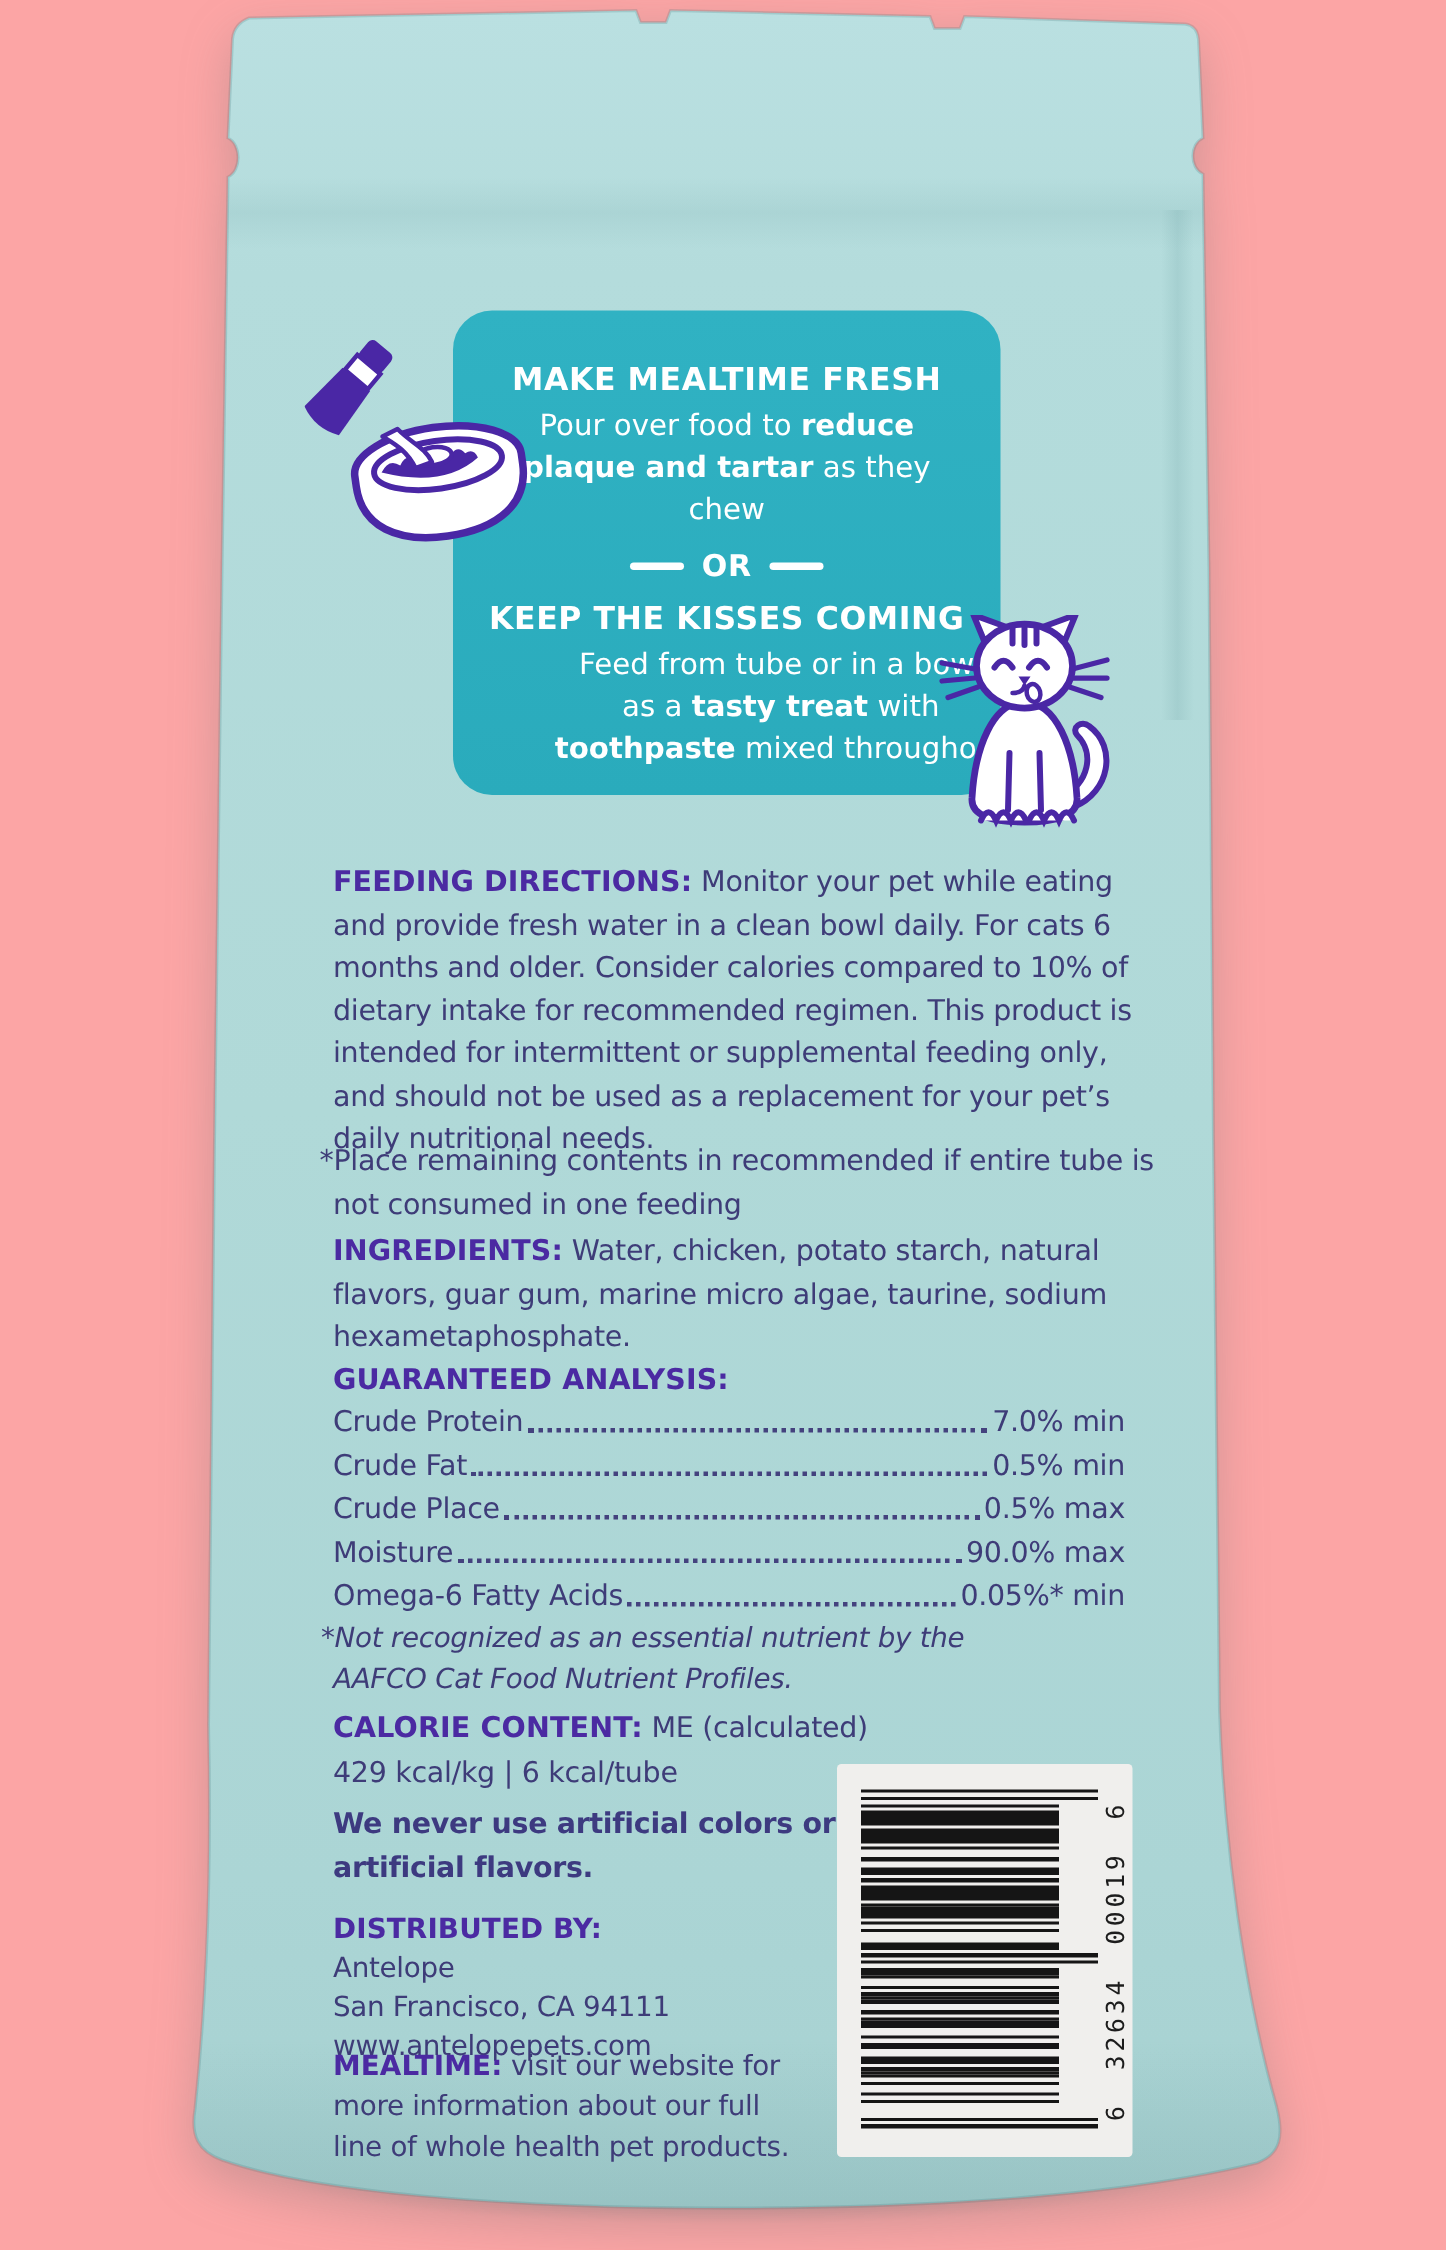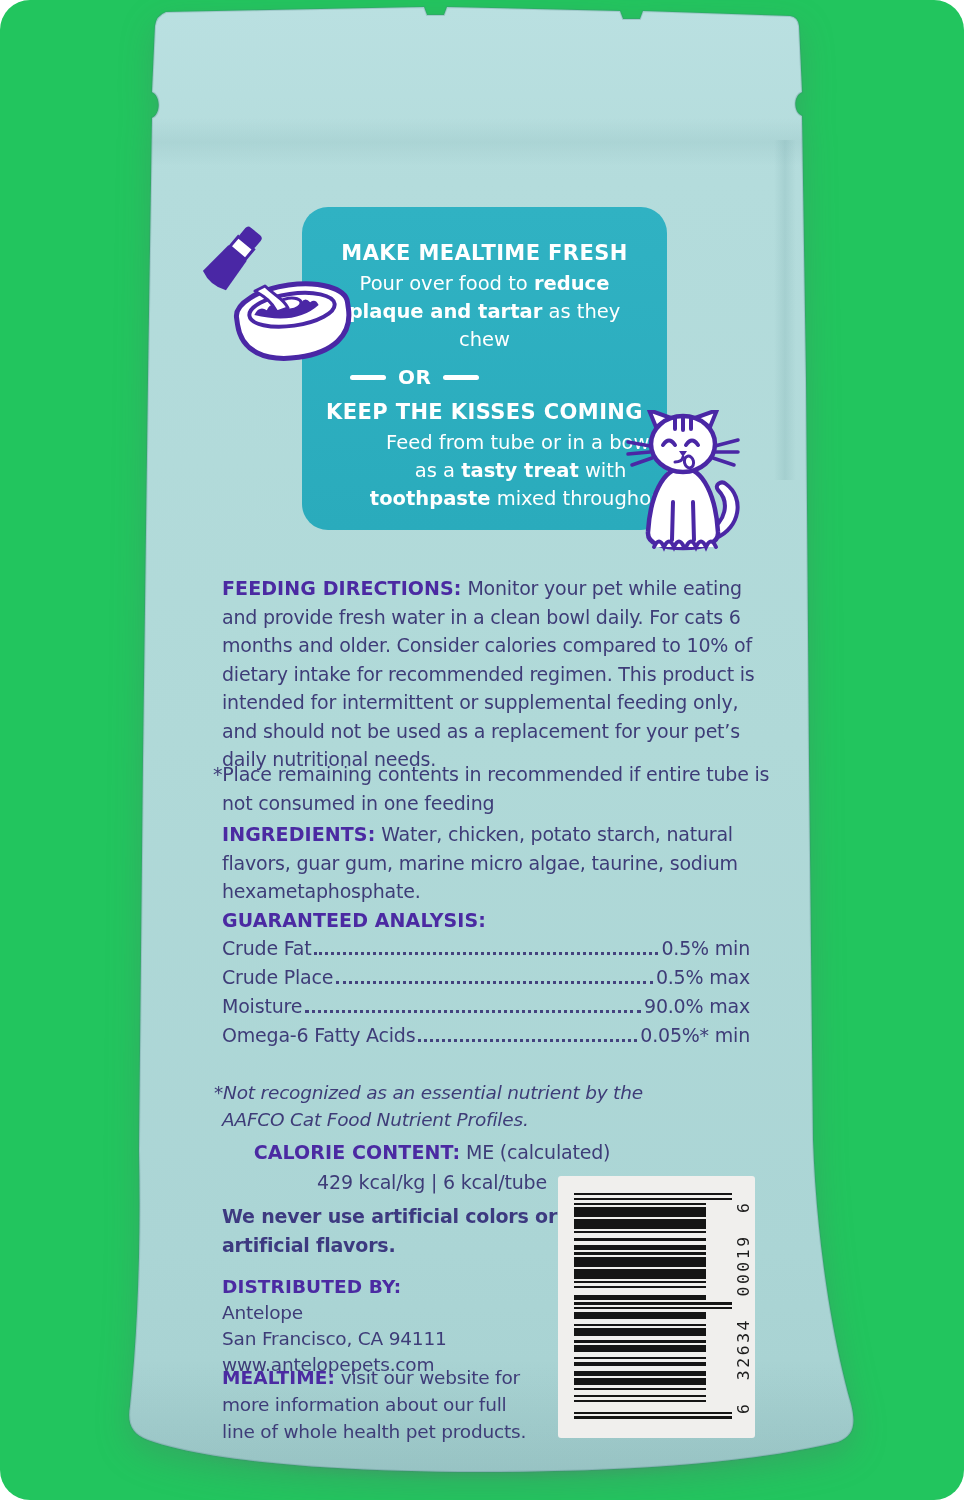--- a/index.html
+++ b/index.html
@@ -1,49 +1,49 @@
 <!DOCTYPE html>
 <html><head>
 <meta charset="utf-8">
 <style>
   html,body{margin:0;padding:0;background:#fff;}
-  .stage{position:relative;width:964px;height:1500px;background:#22c55e;overflow:hidden;
-         font-family:"DejaVu Sans",sans-serif;border-radius:30px;}
+  .stage{position:relative;width:964px;height:1500px;background:#fca5a5;overflow:hidden;
+         font-family:"DejaVu Sans",sans-serif;}
   .ground-shadow{position:absolute;left:55px;top:1400px;width:860px;height:96px;
     background:radial-gradient(ellipse 50% 50% at 50% 50%, rgba(100,110,113,.48) 0%, rgba(100,110,113,.22) 45%, rgba(100,110,113,0) 72%);}
   .pouch{position:absolute;left:0;top:0;filter:drop-shadow(0 12px 16px rgba(95,105,108,.28));}
 
   
   .panel{position:absolute;left:302px;top:207px;width:365px;height:323px;border-radius:26px;
          background:linear-gradient(180deg,#30b2c3,#2aabbc);color:#fff;text-align:center;}
   .p-title{position:absolute;left:0;width:100%;font-size:21px;font-weight:800;letter-spacing:.4px;}
   .p-body{position:absolute;left:0;width:100%;font-size:19.5px;line-height:28px;font-weight:500;white-space:pre-line;}
   .p-body .b{font-weight:800;}
   .t1{top:34px;} .b1{top:63px;} .t2{top:193px;} .b2{top:222px;margin-left:36px;}
-  .or-row{position:absolute;top:158px;left:0;width:100%;display:flex;align-items:center;justify-content:flex-start;gap:12px;padding-left:48px;}
+  .or-row{position:absolute;top:158px;left:0;width:100%;display:flex;align-items:center;justify-content:center;gap:12px;}
   .or-line{display:inline-block;width:36px;height:5px;border-radius:3px;background:#fff;}
   .or-text{font-size:20px;font-weight:800;letter-spacing:.5px;}
 
   .icon{position:absolute;}
 
   
   .txt{position:absolute;color:#3e3c78;font-size:19px;line-height:28.5px;font-weight:500;
        letter-spacing:-.2px;white-space:pre-line;}
   .lbl{font-weight:800;color:#4b2aa2;letter-spacing:.1px;}
   .feeding{left:222px;top:574px;width:600px;}
   .note{left:222px;top:760px;width:600px;text-indent:-9px;}
   .ingredients{left:222px;top:820px;width:600px;}
   .ga-label{left:222px;top:906px;}
   .ga-table{left:222px;top:934px;width:528px;white-space:normal;}
   .ga-row{display:flex;align-items:flex-end;height:29px;}
   .ga-name{line-height:29px;}
   .ga-value{line-height:29px;}
   .dots{flex:1;border-bottom:3px dotted #44427e;margin:0 3px 8px 3px;min-width:20px;}
   .footnote{left:222px;top:1080px;width:460px;font-style:italic;font-size:18.5px;line-height:26.5px;text-indent:-8px;}
-  .calorie{left:222px;top:1138px;width:420px;line-height:29.5px;text-align:center;}
+  .calorie{left:222px;top:1138px;width:420px;line-height:29.5px;}
   .claim{left:222px;top:1202px;width:380px;font-weight:700;line-height:29px;color:#3d3a80;}
   .dist{left:222px;top:1274px;width:360px;font-size:18.5px;line-height:26px;}
   .questions{left:222px;top:1364px;width:370px;font-size:18.5px;line-height:27px;}
 
   
   .barcode{position:absolute;left:558px;top:1176px;width:197px;height:262px;background:#f0efed;border-radius:3px;}
   .bars{position:absolute;left:16px;top:17px;height:226px;width:162px;display:flex;flex-direction:column;}
   .mod{flex:1;}
   .mod.on{background:#151515;width:132px;}
   .mod.on.guard{width:158px;}
@@ -151,20 +151,25 @@
 not consumed in one feeding</div>
 
   <div class="txt ingredients"><span class="lbl">INGREDIENTS:</span> <span>Water, chicken, potato starch, natural
 flavors, guar gum, marine micro algae, taurine, sodium
 hexametaphosphate.</span></div>
 
   <div class="txt ga-label lbl">GUARANTEED ANALYSIS:</div>
 
   <div class="txt ga-table">
       <div class="ga-row">
+        <span class="ga-name">Crude Protein</span>
+        <span class="dots"></span>
+        <span class="ga-value">7.0% min</span>
+      </div>
+      <div class="ga-row">
         <span class="ga-name">Crude Fat</span>
         <span class="dots"></span>
         <span class="ga-value">0.5% min</span>
       </div>
       <div class="ga-row">
         <span class="ga-name">Crude Place</span>
         <span class="dots"></span>
         <span class="ga-value">0.5% max</span>
       </div>
       <div class="ga-row">

